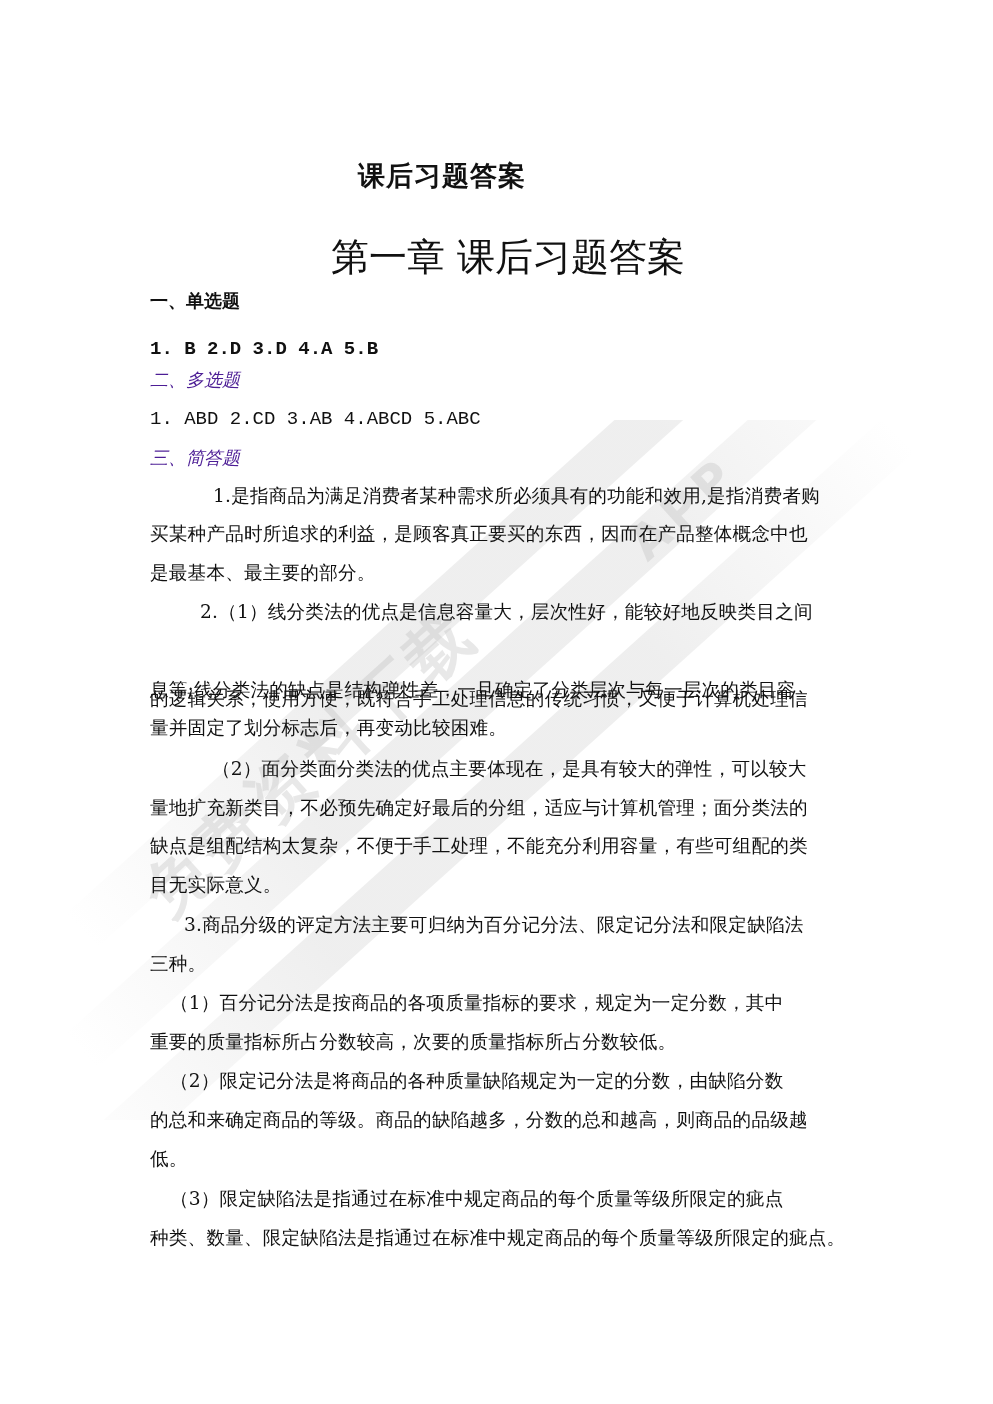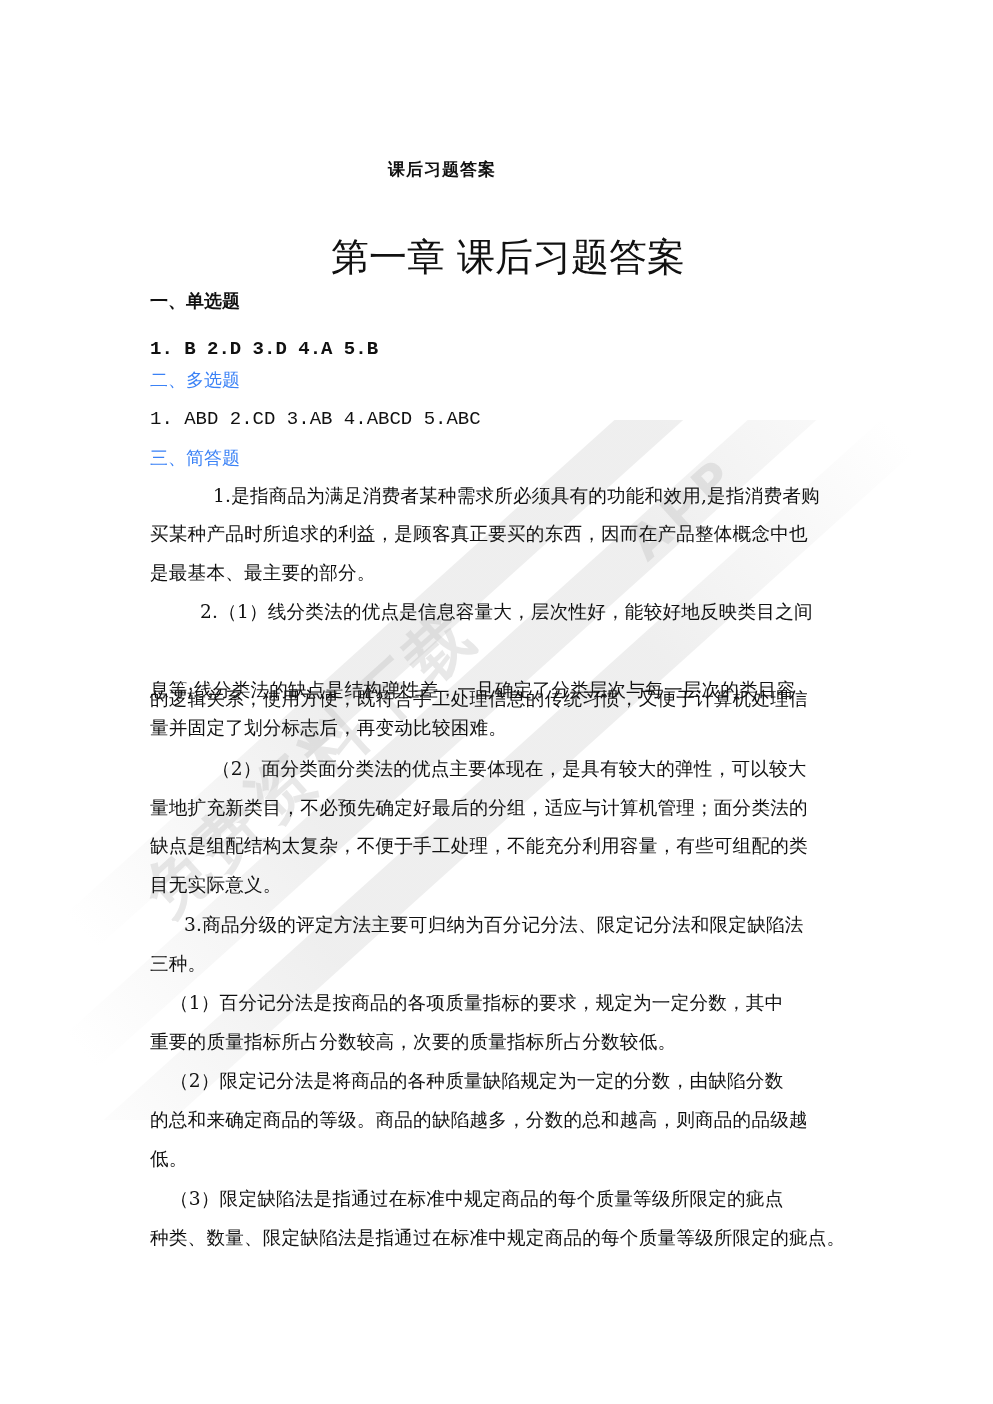--- a/index.html
+++ b/index.html
@@ -17,30 +17,30 @@
       transform: rotate(-42deg); transform-origin: center;
     }
     .wm-text {
       position: absolute; font-family: "DejaVu Sans", sans-serif; font-weight: bold;
       color: rgba(190,190,190,0.35); font-size: 64px; letter-spacing: 6px;
       transform: rotate(-42deg); white-space: nowrap;
     }
     .line { position: absolute; white-space: nowrap; font-size: 19px; line-height: 24px; }
     .doc-title {
       position: absolute; left: 0; width: 884px; top: 158px; text-align: center;
-      font-family: "DejaVu Sans", sans-serif; font-weight: bold; font-size: 17px; letter-spacing: 1px;
+      font-family: "DejaVu Sans", sans-serif; font-weight: bold; font-size: 27px; letter-spacing: 1px;
     }
     .chapter-title {
       position: absolute; left: 0; width: 1016px; top: 232px; text-align: center;
       font-family: "DejaVu Serif", serif; font-size: 38px; font-weight: normal;
     }
     .sec-bold { font-family: "DejaVu Sans", sans-serif; font-weight: bold; font-size: 18px; }
     .mono-bold { font-family: "Liberation Mono", monospace; font-weight: bold; font-size: 19px; }
     .mono { font-family: "Liberation Mono", monospace; font-size: 19px; }
-    .sec { font-size: 18px; color: #3b82f6; }
+    .sec { font-size: 18px; color: #4c1d95; font-style: italic; }
     .body { font-size: 18.6px; letter-spacing: 0.2px; }
   </style>
 </head>
 <body>
 
 <div class="watermark">
   <div class="wm-band" style="top:120px;"></div>
   <div class="wm-band" style="top:240px;"></div>
   <div class="wm-band" style="top:360px;"></div>
   <div class="wm-text" style="left:40px; top:300px;">免费资料下载</div>

